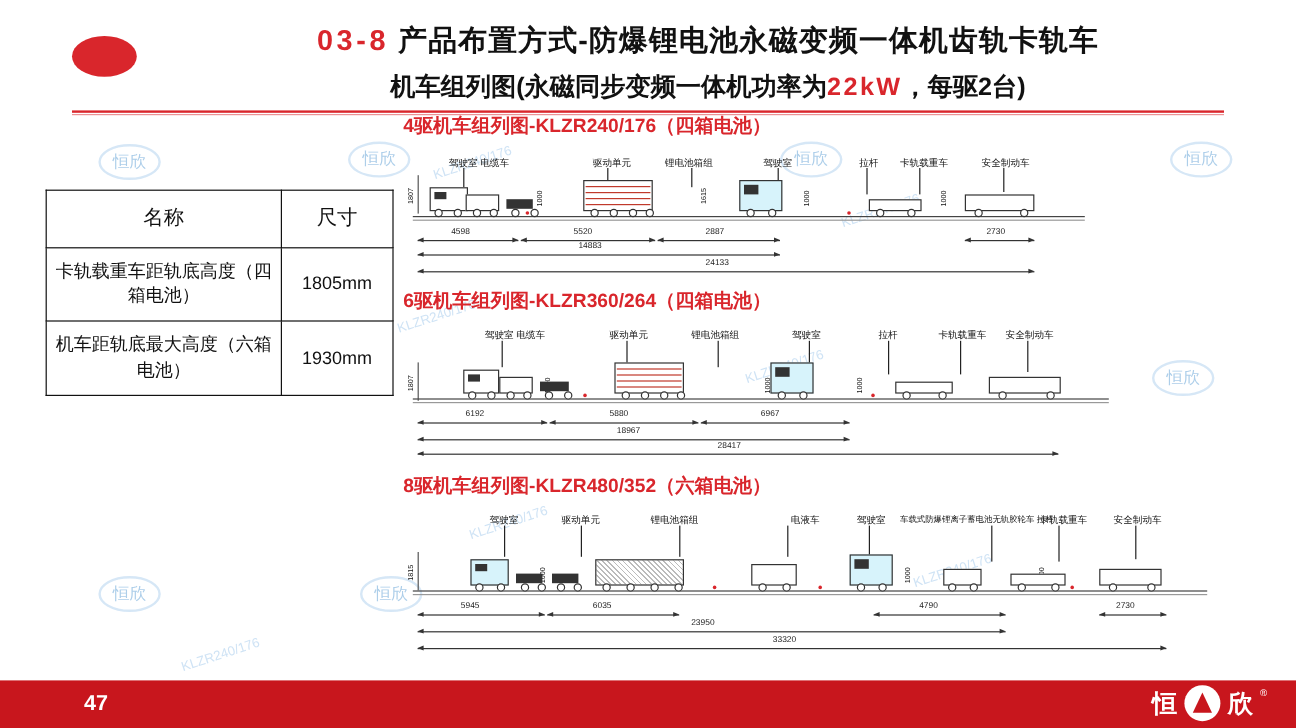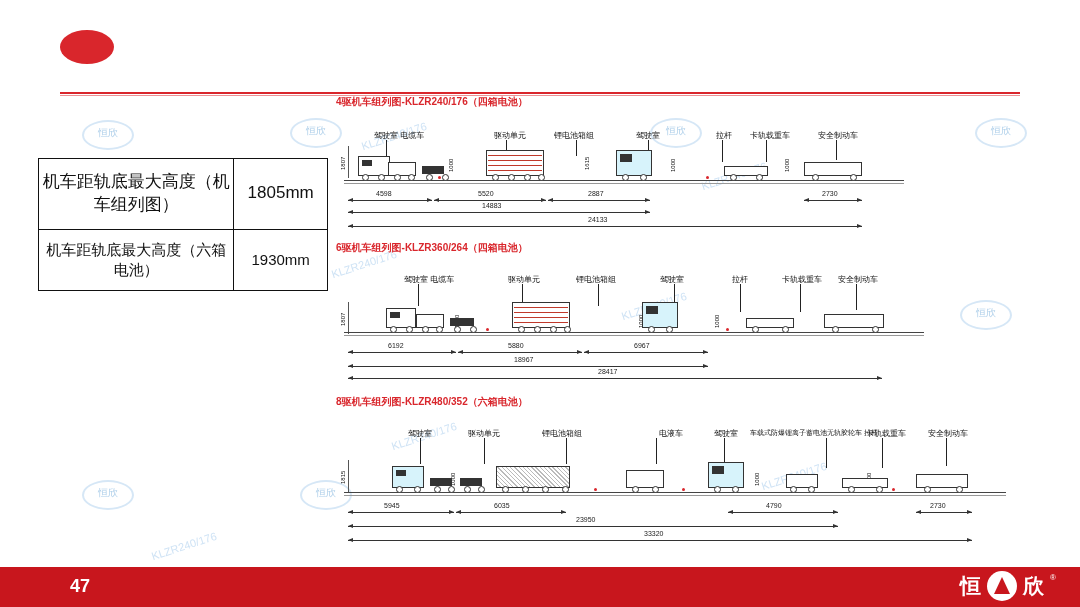--- a/index.html
+++ b/index.html
@@ -27,21 +27,21 @@
   .spec-table{position:absolute;left:38px;top:158px;width:290px;
     border-collapse:collapse;}
   .spec-table td{border:1px solid #111;text-align:center;color:#111;
     font-size:15px;padding:10px 2px;line-height:1.35;}
   .spec-table tr:first-child td{font-size:17px;padding:12px 2px;}
   .spec-table .c1{width:200px;}
   .spec-table .c2{width:90px;}
 
   
   .sec{position:absolute;}
-  .sec-title{font-size:10px;font-weight:bold;color:#d9262c;white-space:nowrap;}
+  .sec-title{font-size:16px;font-weight:bold;color:#d9262c;white-space:nowrap;}
   .diagram{position:relative;border:0;}
   .rail{position:absolute;height:1px;background:#444;}
   .rail2{position:absolute;height:1px;background:#999;}
   .dimline{position:absolute;height:1px;background:#333;}
   .dimline:before,.dimline:after{content:"";position:absolute;top:-2px;
     width:0;height:0;border-top:2.5px solid transparent;border-bottom:2.5px solid transparent;}
   .dimline:before{left:0;border-right:5px solid #333;}
   .dimline:after{right:0;border-left:5px solid #333;}
   .dimtxt{position:absolute;font-size:7px;color:#222;white-space:nowrap;}
   .vtick{position:absolute;width:1px;background:#555;}
@@ -61,21 +61,21 @@
   .hatch{position:absolute;border:1px solid #333;background:
     repeating-linear-gradient(45deg,#fff,#fff 2px,#bbb 2px,#bbb 3px);}
   .redtick{position:absolute;width:3px;height:3px;background:#d9262c;border-radius:50%;}
 
   
   .wm{position:absolute;font-size:11px;color:#cfe3f5;
     transform:rotate(-18deg);white-space:nowrap;pointer-events:none;}
   .wm-logo{position:absolute;width:48px;height:26px;border-radius:50%;
     border:2px solid #cfe3f5;opacity:.85;pointer-events:none;}
   .wm-logo span{position:absolute;left:0;right:0;top:4px;text-align:center;
-    font-size:10px;color:#9fc6e6;}
+    font-size:14px;color:#9fc6e6;}
 
   
   .footer{position:absolute;left:0;bottom:0;width:1080px;height:40px;
     background:#c8161d;}
   .footer .pg{position:absolute;left:70px;top:9px;color:#fff;
     font-size:18px;font-weight:bold;}
   .footer .ftxt{position:absolute;left:0;right:0;top:8px;text-align:center;
     color:#fff;font-size:19px;font-weight:bold;letter-spacing:2px;}
   .brand{position:absolute;right:24px;top:4px;display:flex;align-items:center;gap:6px;}
   .brand .ch{color:#fff;font-size:21px;font-weight:bold;}
@@ -84,20 +84,29 @@
   .brand .mark:after{content:"";position:absolute;left:7px;top:6px;
     width:0;height:0;border-left:8px solid transparent;border-right:8px solid transparent;
     border-bottom:17px solid #c8161d;}
   .brand .reg{color:#fff;font-size:8px;align-self:flex-start;margin-top:2px;}
 </style>
 </head>
 <body>
 
 <div class="header">
   <div class="red-dot"></div>
+  <div class="title-block">
+    <div class="title-line1">
+      <span class="num">03-8</span>
+      <span>产品布置方式-防爆锂电池永磁变频一体机齿轨卡轨车</span>
+    </div>
+    <div class="title-line2">
+      <span>机车组列图(永磁同步变频一体机功率为</span><span class="kw">22kW</span><span>，每驱2台)</span>
+    </div>
+  </div>
   <div class="hr-red"></div>
   <div class="hr-red2"></div>
 </div>
 
 <div class="wm-logo" style="left:82px;top:120px;">
     <span>恒欣</span>
   </div>
 <div class="wm-logo" style="left:290px;top:118px;">
     <span>恒欣</span>
   </div>
@@ -119,22 +128,26 @@
 <div class="wm" style="left:360px;top:130px;">KLZR240/176</div>
 <div class="wm" style="left:700px;top:170px;">KLZR240/176</div>
 <div class="wm" style="left:330px;top:258px;">KLZR240/176</div>
 <div class="wm" style="left:620px;top:300px;">KLZR240/176</div>
 <div class="wm" style="left:390px;top:430px;">KLZR240/176</div>
 <div class="wm" style="left:760px;top:470px;">KLZR240/176</div>
 <div class="wm" style="left:150px;top:540px;">KLZR240/176</div>
 
 <table class="spec-table">
   <tbody>
+      <tr>
+    <td class="c1">名称</td>
+    <td class="c2">尺寸</td>
+  </tr>
   <tr>
-    <td class="c1">机车距轨底最大高度（机车组列图）</td>
+    <td class="c1">卡轨载重车距轨底高度（四箱电池）</td>
     <td class="c2">1805mm</td>
   </tr>
   <tr>
     <td class="c1">机车距轨底最大高度（六箱电池）</td>
     <td class="c2">1930mm</td>
   </tr>
 </tbody>
   </table>
 
 <div class="sec" style="left:326px;top:92px;width:744px;height:140px;">

